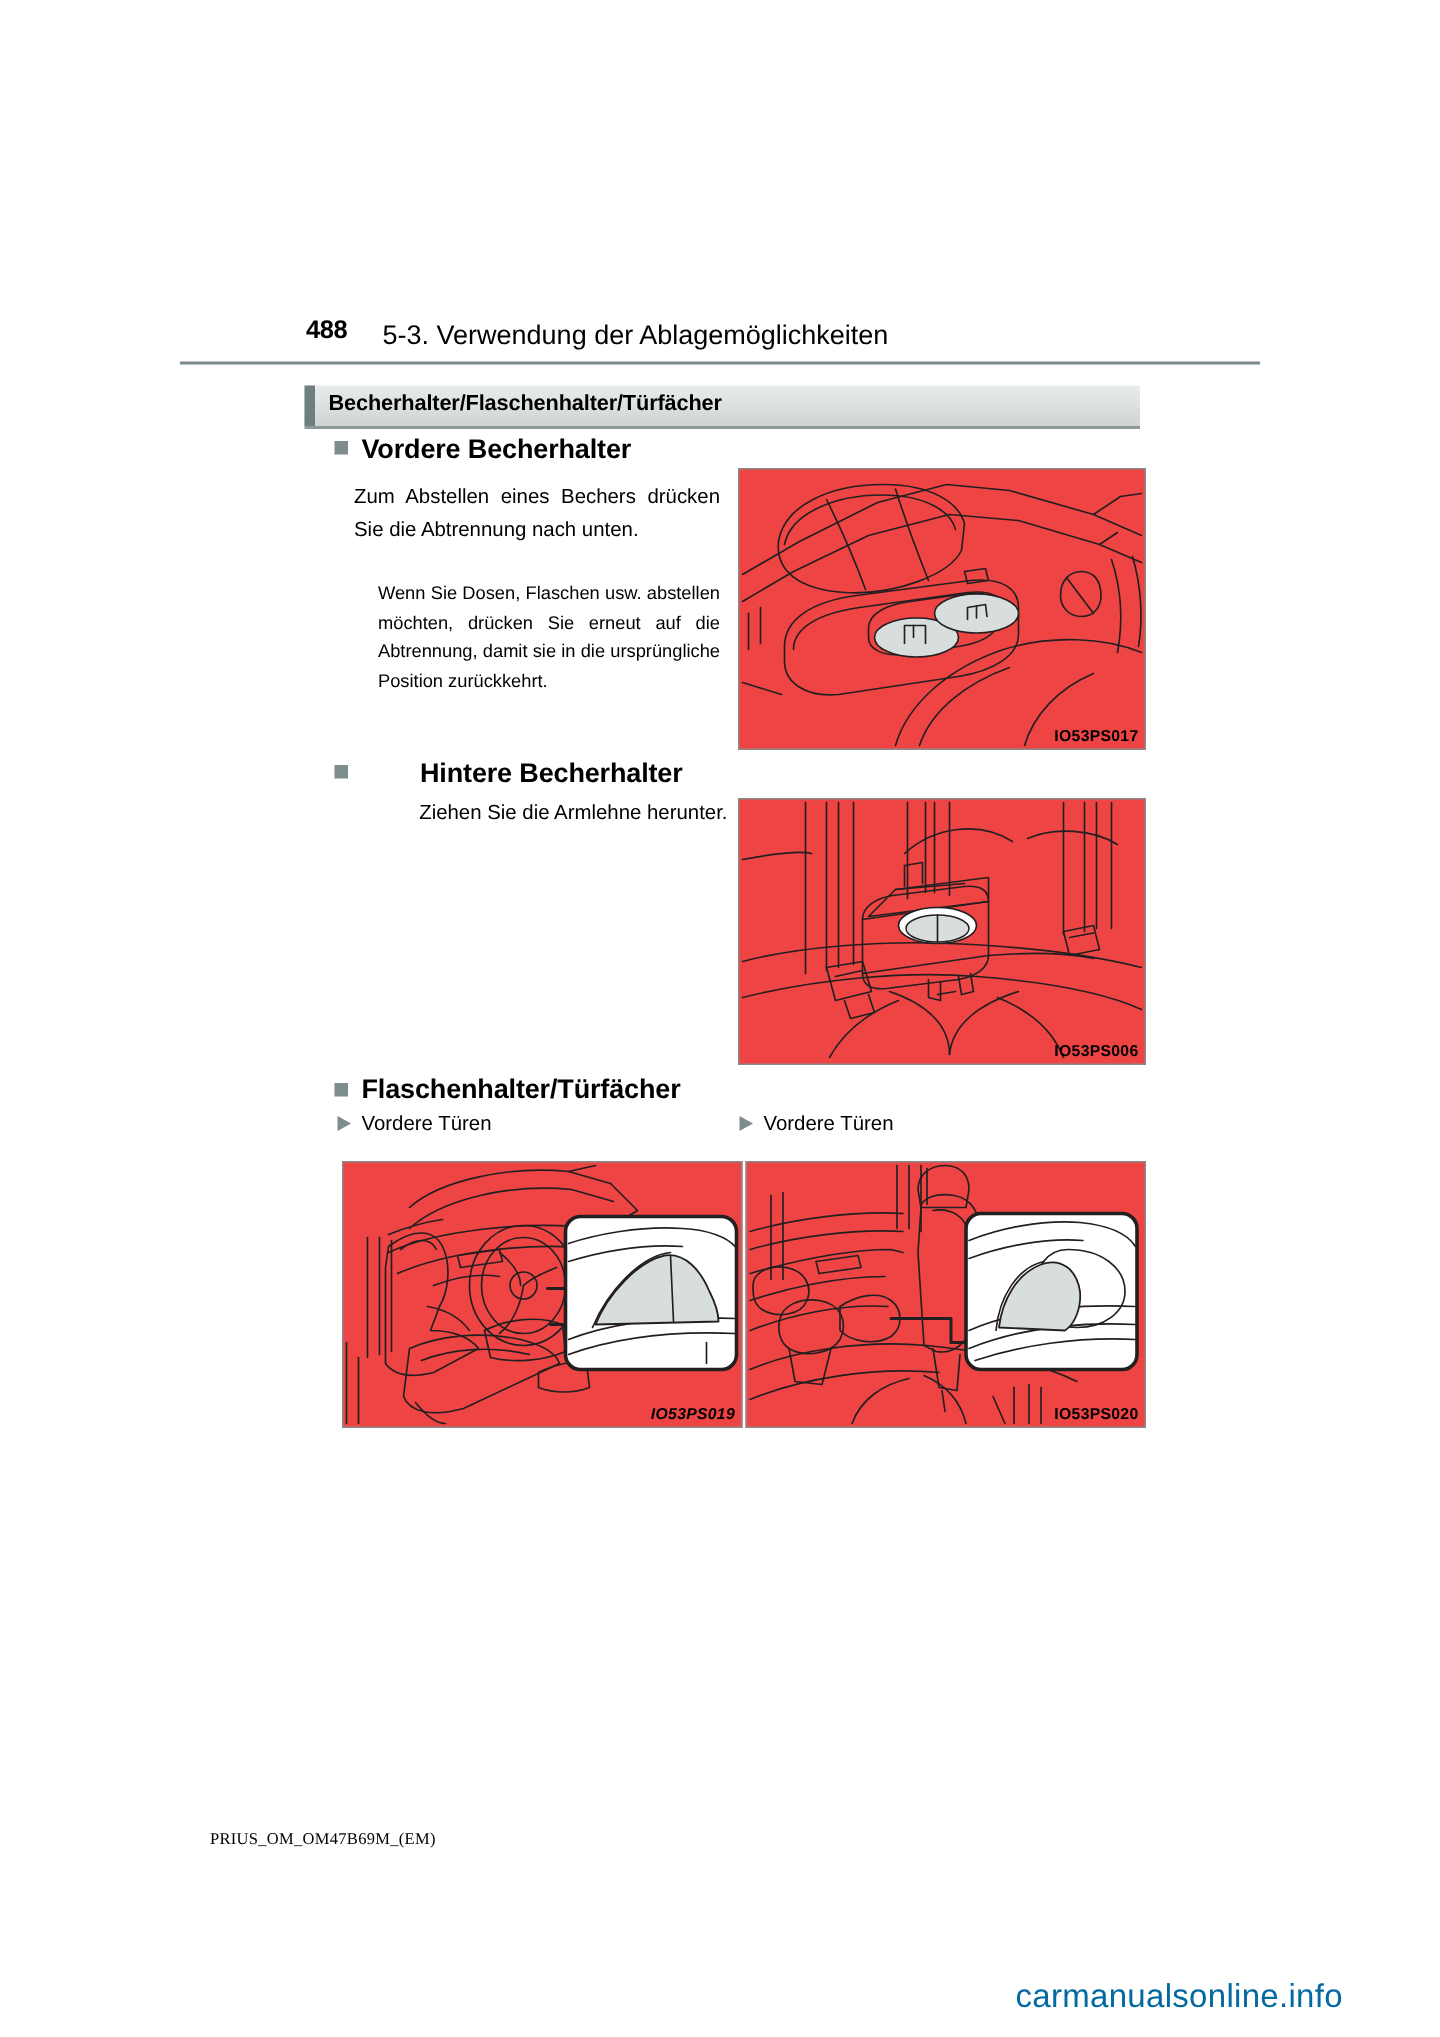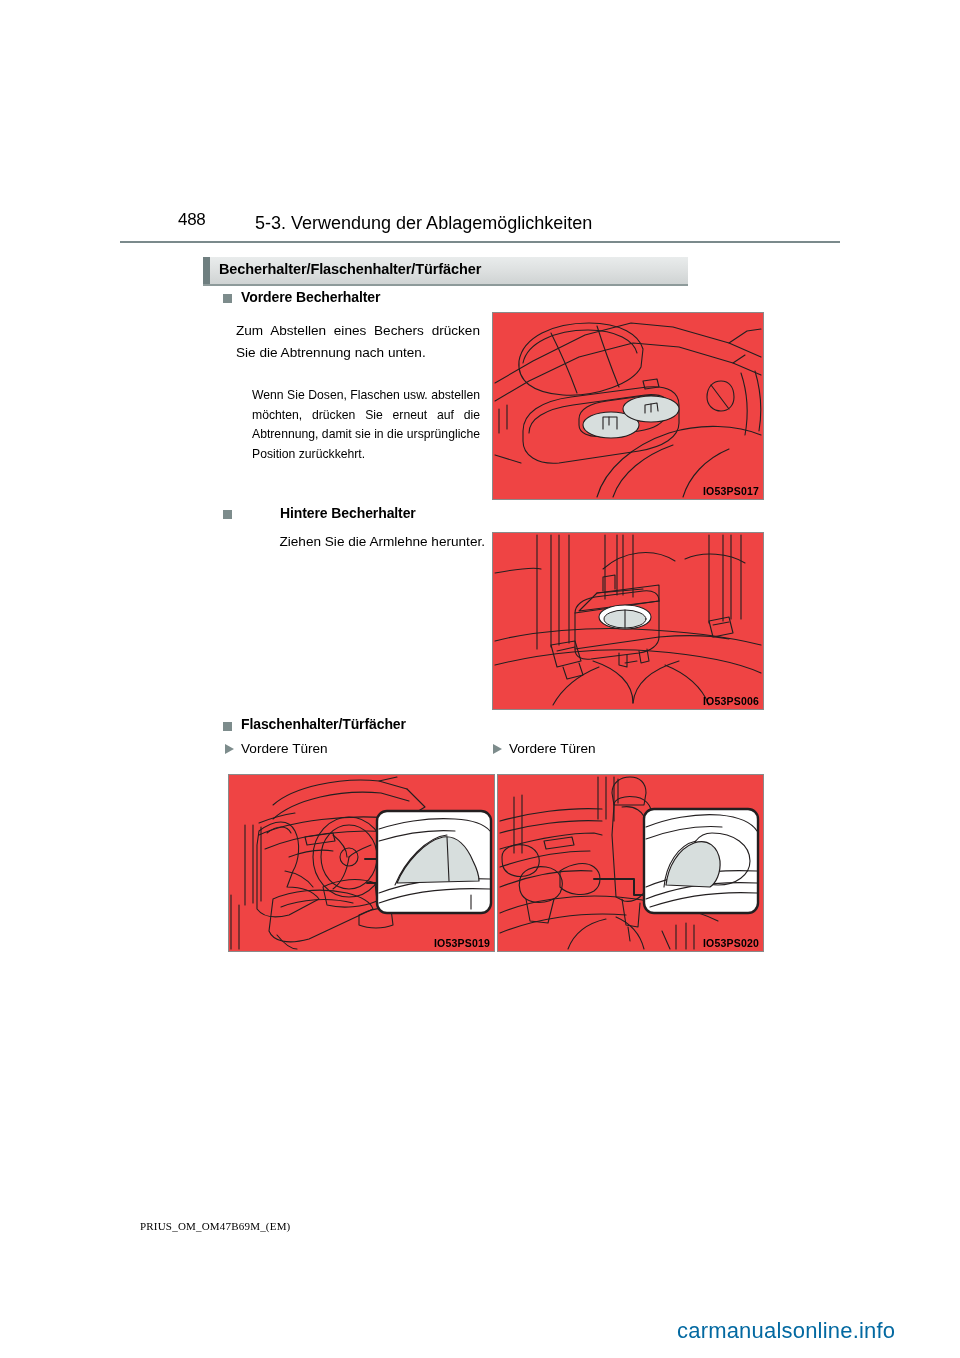--- a/index.html
+++ b/index.html
@@ -19,24 +19,24 @@
   
   #page-header {
     position: absolute;
     left: 0;
     top: 210px;
     width: 960px;
     height: 38px;
   }
   #page-number {
     position: absolute;
-    left: 178px;
+    left: 204px;
     top: 0px;
     font-size: 17px;
-    font-weight: normal;
+    font-weight: bold;
     letter-spacing: -0.3px;
   }
   #header-breadcrumb {
     position: absolute;
     left: 255px;
     top: 3px;
     font-size: 18px;
     font-weight: normal;
   }
   #header-rule {
@@ -46,21 +46,21 @@
     width: 720px;
     height: 2px;
     background: #7b8a8c;
   }
 
   
   #section-bar {
     position: absolute;
     left: 203px;
     top: 257px;
-    width: 485px;
+    width: 557px;
     height: 27px;
     background: linear-gradient(to bottom, #e9ecec 0%, #dcdfdf 55%, #cfd3d3 100%);
     border-bottom: 2px solid #8d9a9a;
   }
   #section-bar-accent {
     position: absolute;
     left: 0;
     top: 0;
     width: 7px;
     height: 27px;
@@ -77,21 +77,21 @@
 
   
   .sq-bullet {
     position: absolute;
     width: 9px;
     height: 9px;
     background: #7d8c8c;
   }
   .block-head {
     position: absolute;
-    font-size: 14px;
+    font-size: 18px;
     font-weight: bold;
     letter-spacing: -0.1px;
   }
   .body-text {
     position: absolute;
     font-size: 13.6px;
     line-height: 21.5px;
     text-align: justify;
     text-justify: inter-word;
   }
@@ -282,21 +282,21 @@
 
 <div class="sq-bullet" style="left:223px; top:722px;"></div>
 <div class="block-head" style="left:241px; top:716px;">Flaschenhalter/Türfächer</div>
 
 <div class="tri-bullet" style="left:225px; top:744px;"></div>
 <div class="sub-head" style="left:241px; top:741px;">Vordere Türen</div>
 
 <div class="tri-bullet" style="left:493px; top:744px;"></div>
 <div class="sub-head" style="left:509px; top:741px;">Vordere Türen</div>
 
-<div class="figure-box" style="left:228px; top:774px; width:265px; height:176px;">
+<div class="figure-box" style="left:228px; top:774px; width:265px; height:176px;font-style:italic;">
   <svg width="265" height="176" viewBox="0 0 265 176" fill="none" stroke="#231f20" stroke-width="1.1" stroke-linejoin="round" stroke-linecap="round">
 
     <path d="M44 30 C64 12, 110 2, 150 6 L178 14"></path>
     <path d="M44 44 C66 24, 112 14, 152 18 L180 26"></path>
     <path d="M178 14 L196 32 L186 38"></path>
     <path d="M150 6 L168 2"></path>
 
     <path d="M30 48 C40 44, 52 40, 66 38"></path>
     <path d="M16 50 L16 130"></path>
     <path d="M24 50 L24 128"></path>

